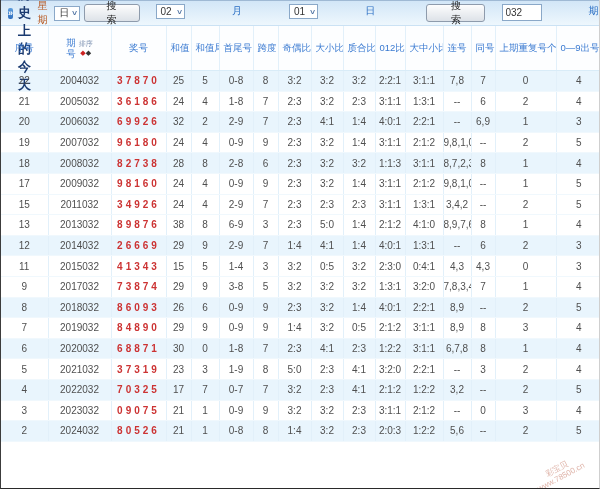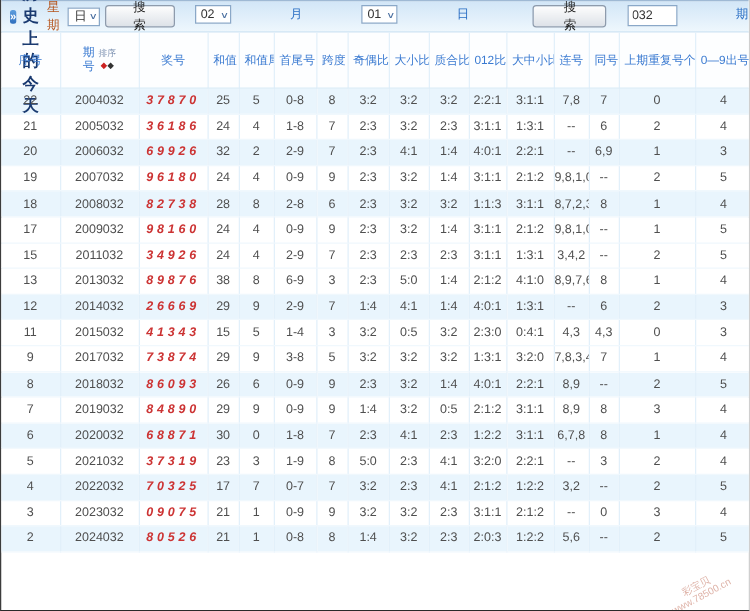--- a/index.html
+++ b/index.html
@@ -35,21 +35,21 @@
   
   table{border-collapse:collapse;table-layout:fixed;width:598px;}
   th{font-size:9.5px;font-weight:normal;color:#3a7ad1;height:36px;background:#fdfeff;
     border-right:1px solid #e2f0fa;border-bottom:1px solid #d9ecf8;text-align:center;
     padding:4px;overflow:hidden;white-space:nowrap;}
   th:last-child,td:last-child{border-right:none;}
   td{font-size:10px;color:#4f4f4f;height:19.6px;text-align:center;
     border-right:1px solid #e2f0fa;border-bottom:1px solid #f0f8fd;
     padding:0;overflow:hidden;white-space:nowrap;background:#fff;}
   tr.alt td{background:#e9f5fd;}
-  td.prize{color:#cc3333;font-weight:bold;letter-spacing:3px;font-style:italic;}
+  td.prize{color:#cc3333;font-weight:bold;letter-spacing:3px;}
   .qh-wrap{display:flex;align-items:center;justify-content:center;gap:3px;}
   .qh-chars{line-height:11px;display:inline-block;}
   .sort{display:inline-block;text-align:center;line-height:8px;}
   .s-label{font-size:7px;color:#7a8fb0;display:block;}
   .di{font-size:7px;font-style:normal;cursor:default;}
   .d-red{color:#cc2222;}
   .d-dark{color:#333;}
   
   .watermark{position:absolute;right:14px;bottom:6px;transform:rotate(-28deg);
     color:rgba(195,115,95,.55);font-size:8px;text-align:center;line-height:9px;pointer-events:none;}

